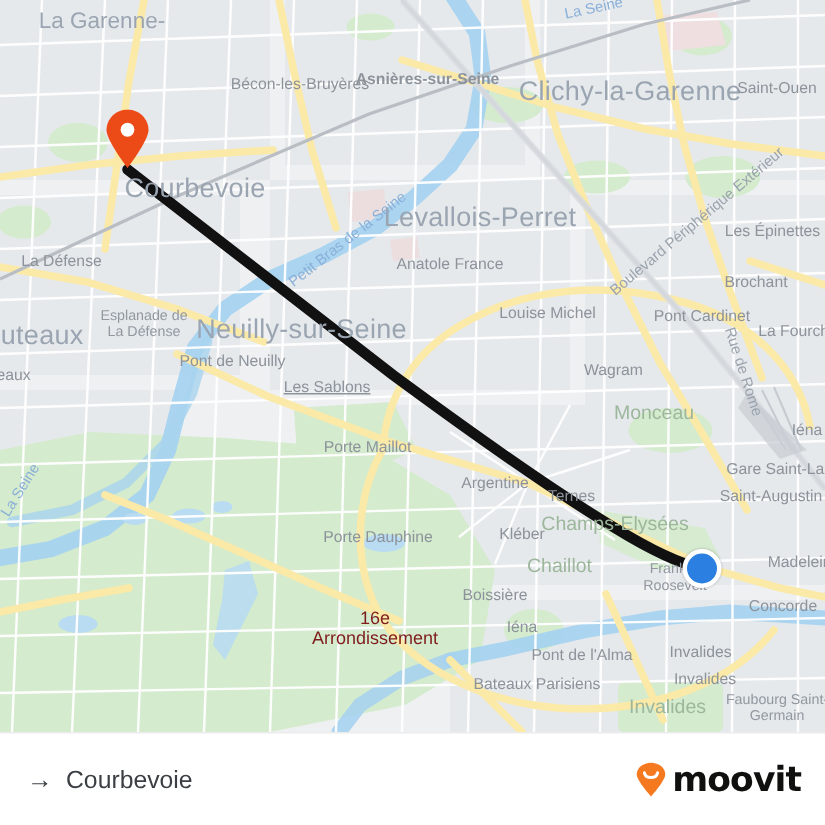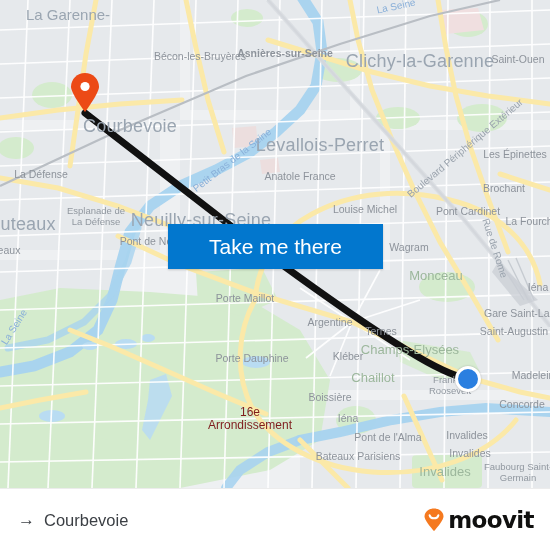--- a/index.html
+++ b/index.html
@@ -329,21 +329,20 @@
 
     <div id="origin-pin">
       <svg width="30" height="40" viewBox="0 0 30 40">
         <path d="M15 39 C15 39 29 20.5 29 13.8 C29 6.2 22.7 0 15 0 C7.3 0 1 6.2 1 13.8 C1 20.5 15 39 15 39 Z" fill="#ec4a16"></path>
         <circle cx="15" cy="13.5" r="4.6" fill="#ffffff"></circle>
       </svg>
     </div>
 
     <div id="dest-dot"></div>
 
-    <button id="take-me-there">Take me there</button>
 
   </div>
 
   <div id="footer">
     <div id="route-summary">
       <span id="route-arrow">→</span>
       <span>Courbevoie</span>
     </div>
     <div id="moovit-logo">
       <svg width="24" height="24" viewBox="0 0 24 24">

